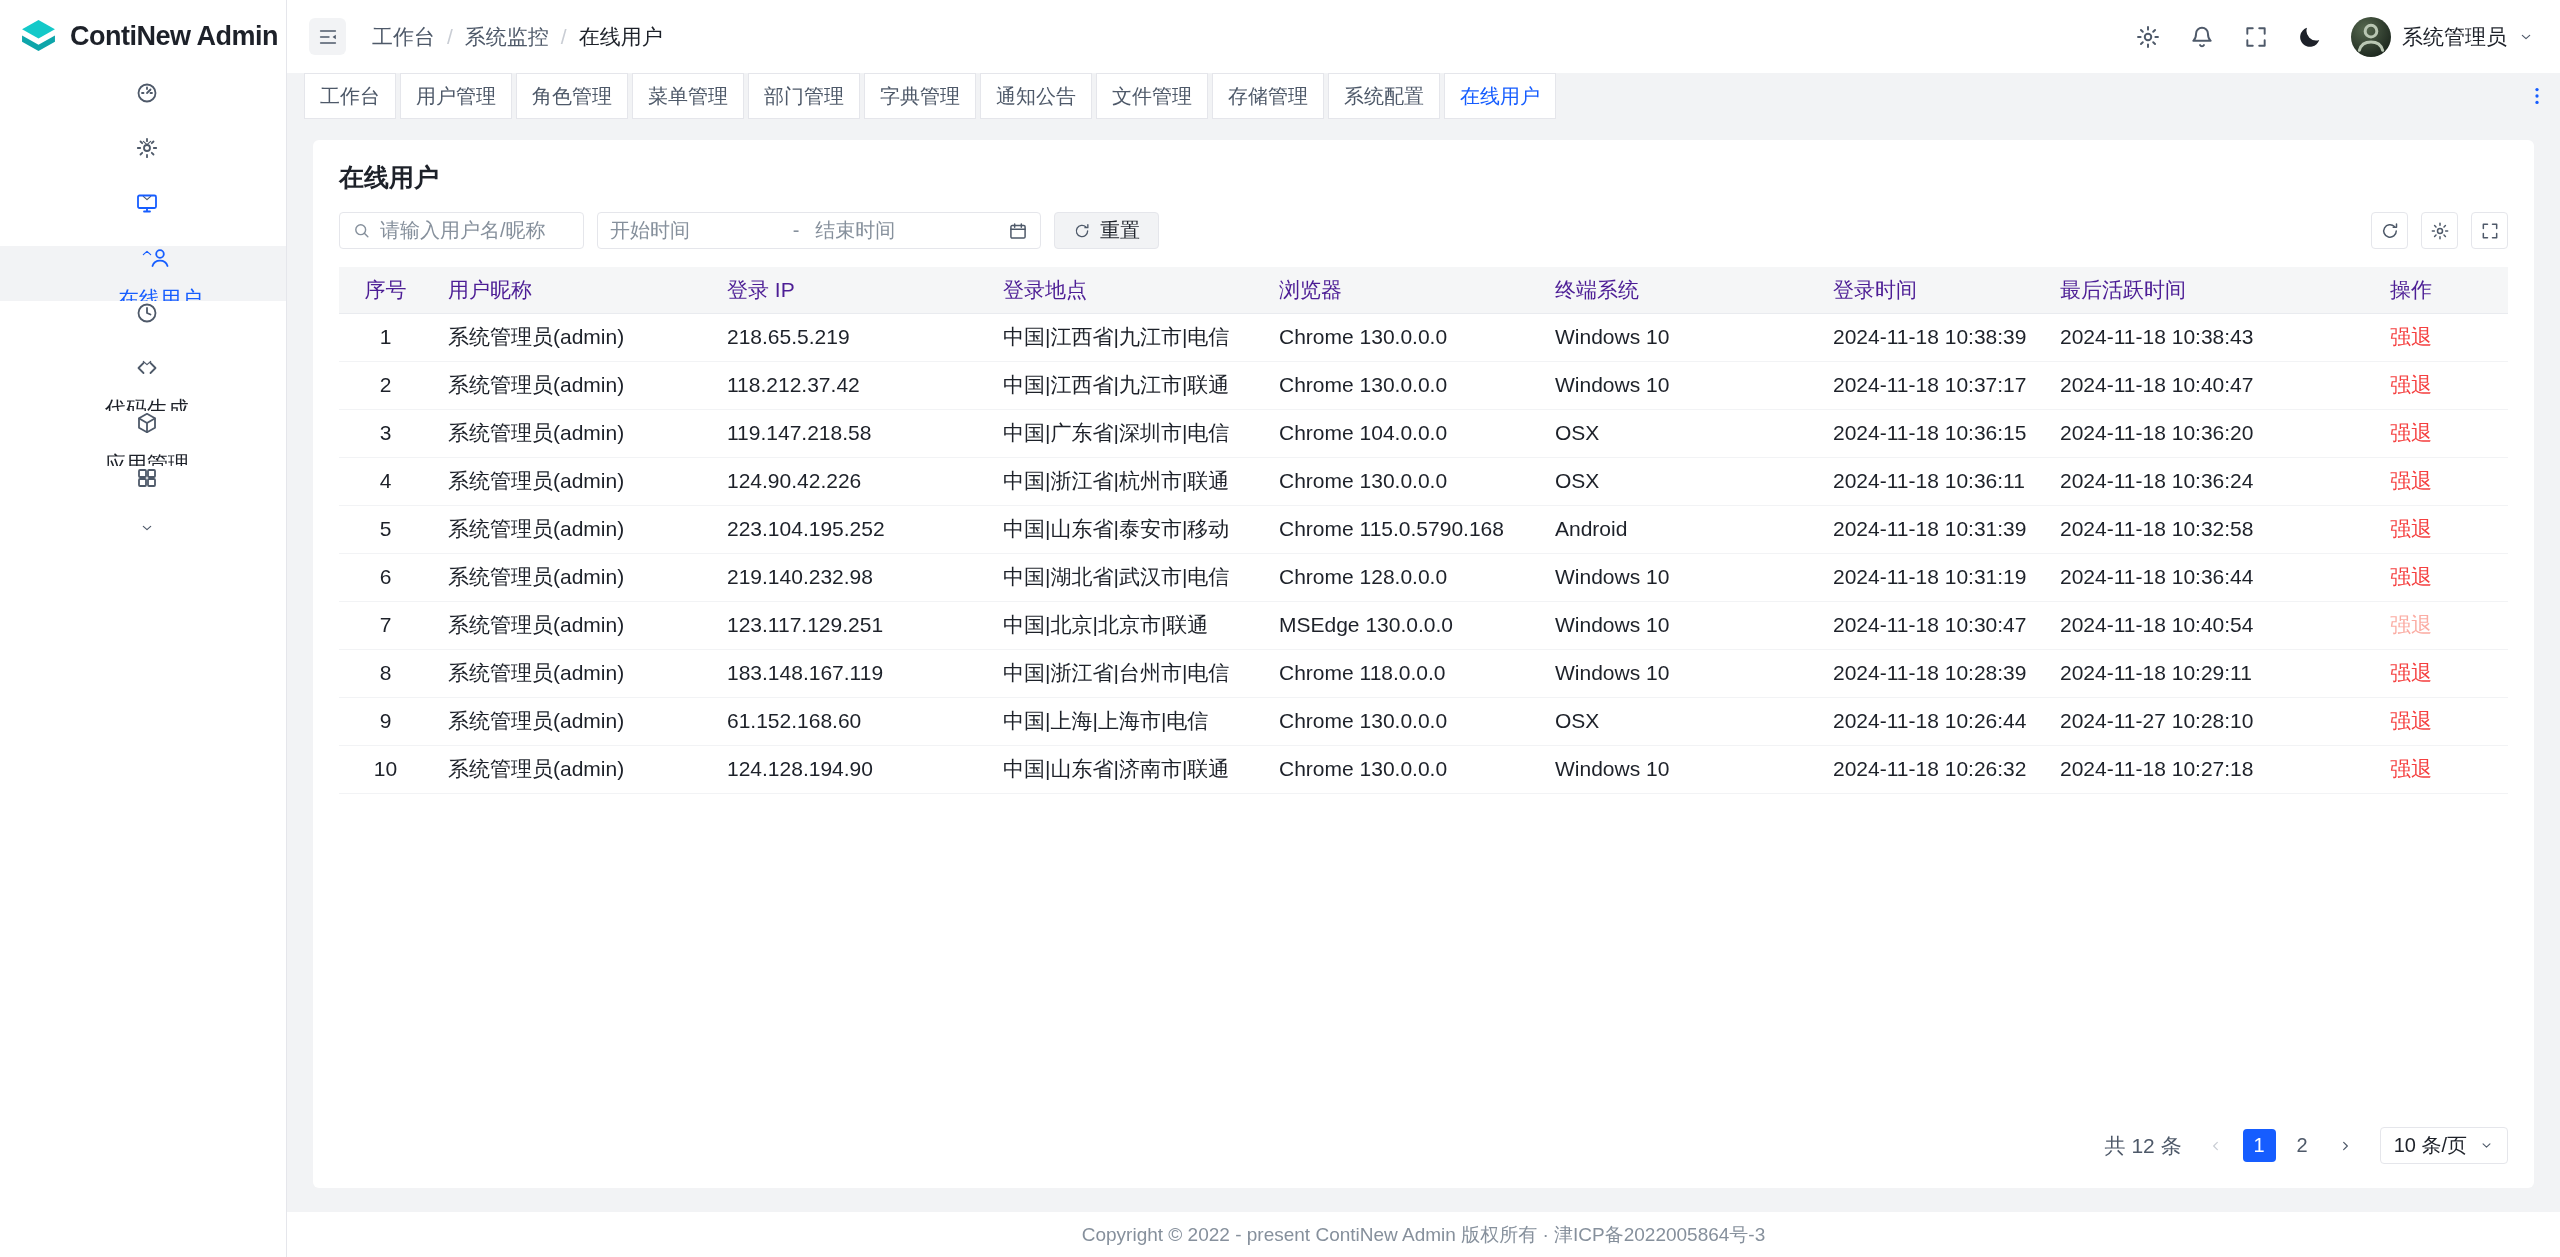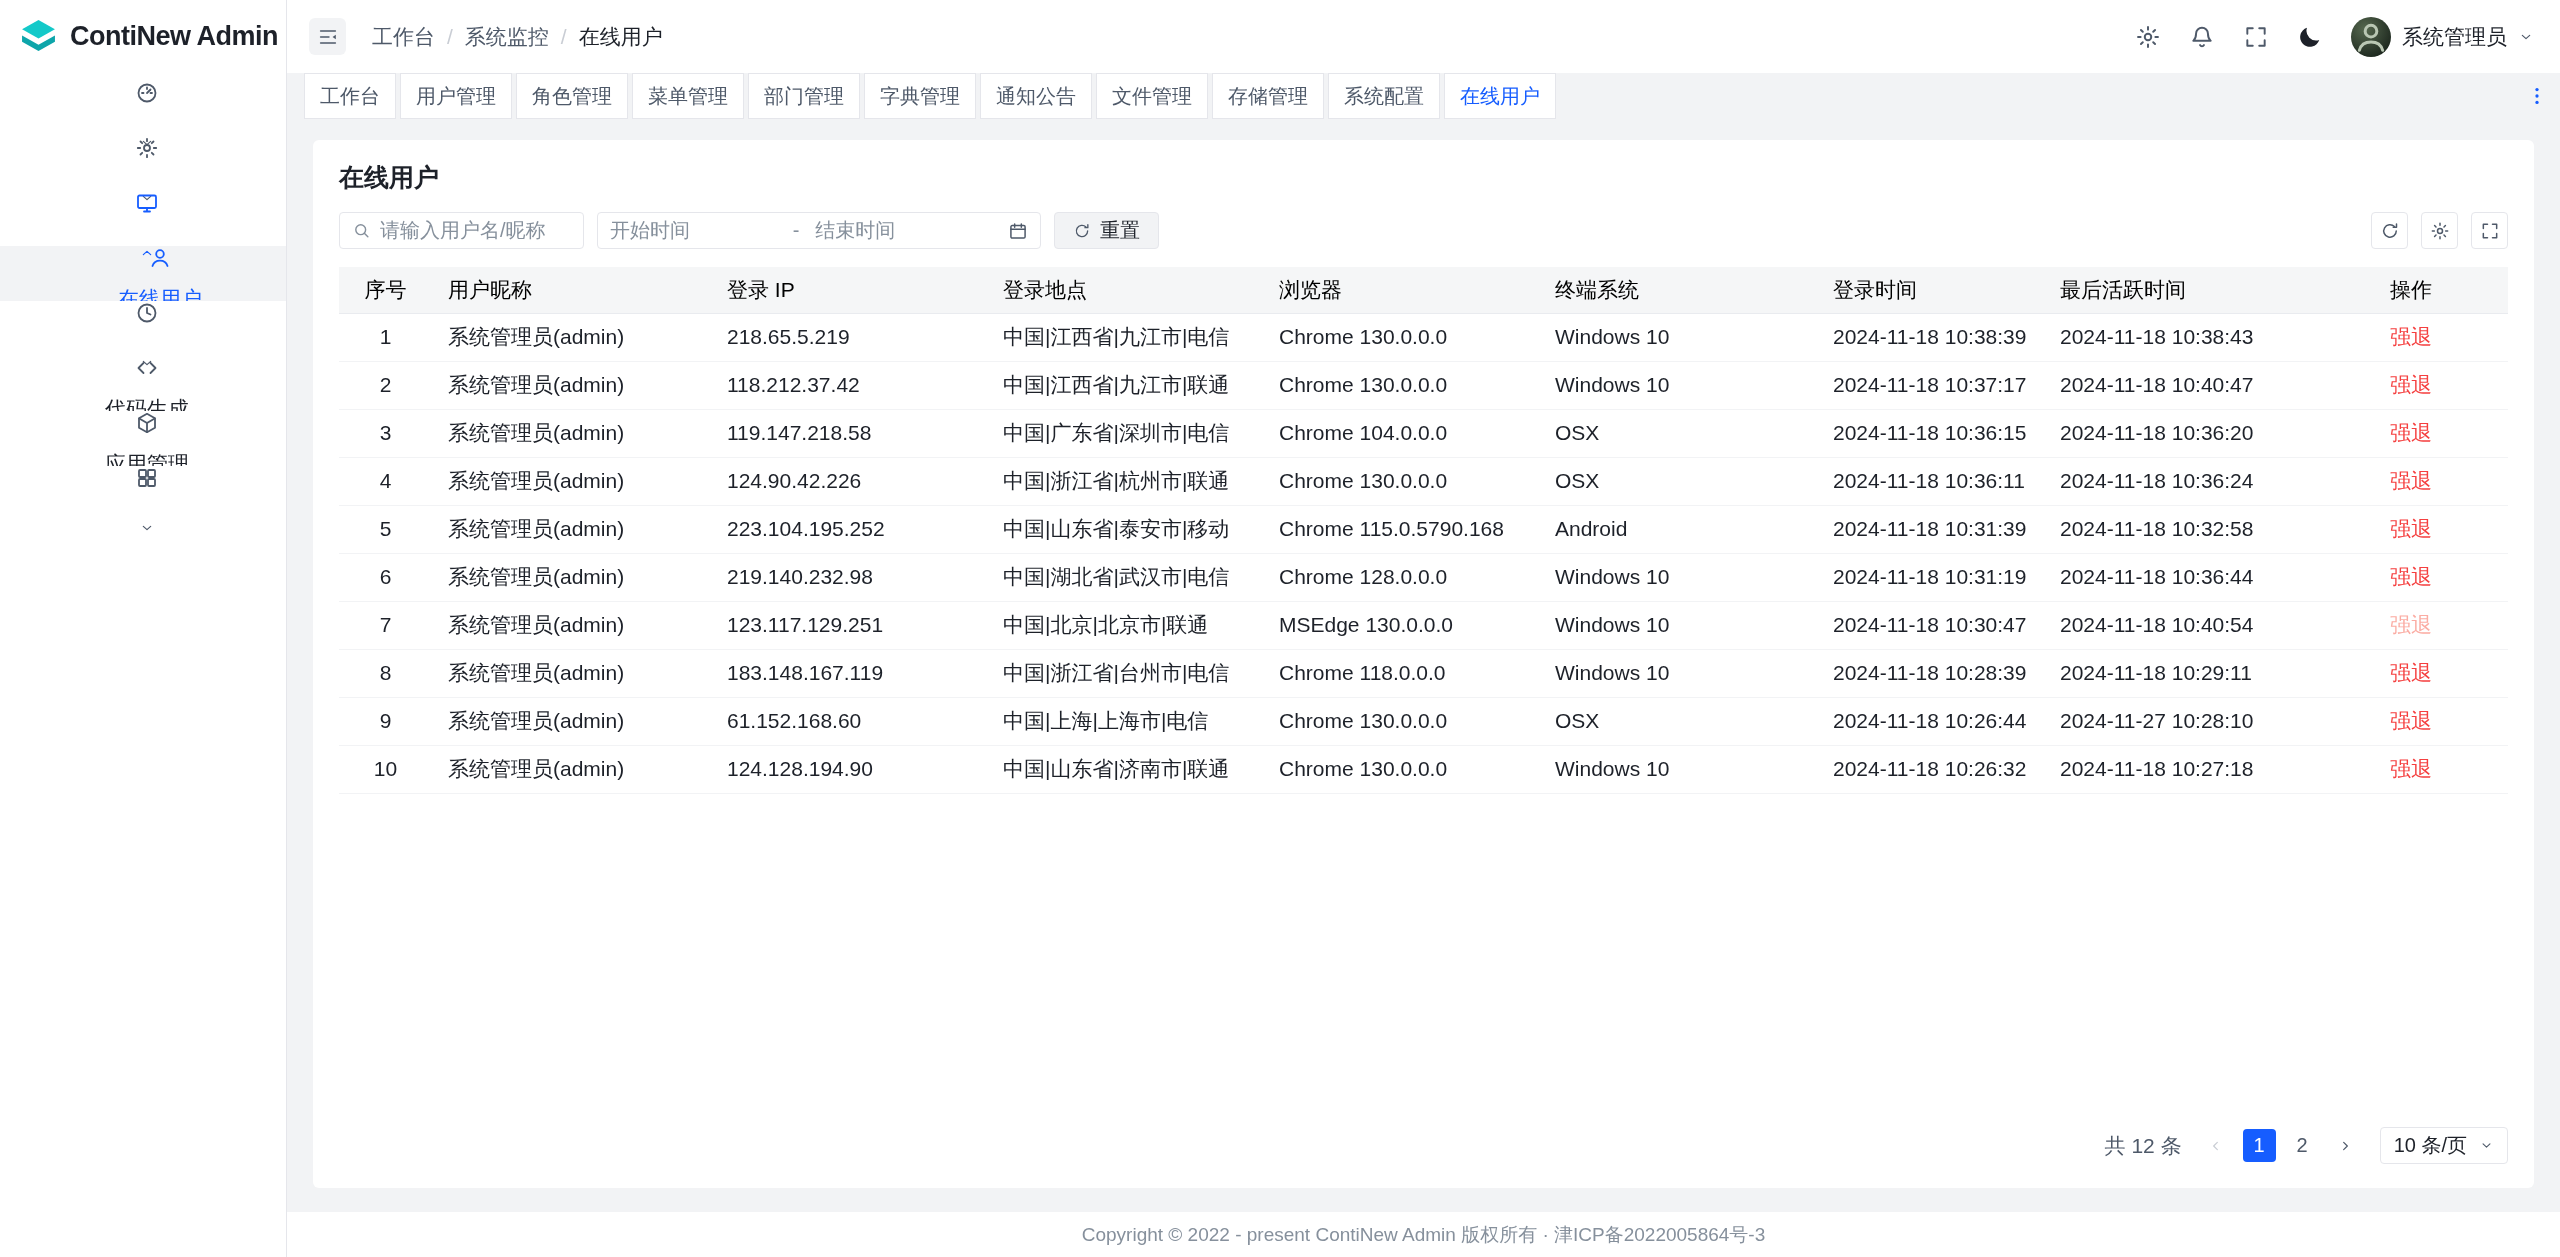--- a/index.html
+++ b/index.html
@@ -68,21 +68,21 @@
   .date-box .dsep { flex:none; margin:0 16px 0 0; }
   .date-box .icon { width:20px; height:20px; color:#4E5969; margin-left:10px; }
   .reset-btn { height:37px; padding:0 18px; background:#F2F3F5; border:1px solid #E5E6EB; border-radius:4px; display:flex; align-items:center; gap:9px; font-size:20px; color:#1D2129; cursor:pointer; }
   .reset-btn .icon { width:18px; height:18px; color:#4E5969; }
   .toolbar-spacer { flex:1; }
   .sq-btn { width:37px; height:37px; border:1px solid #E5E6EB; border-radius:4px; background:#fff; display:flex; align-items:center; justify-content:center; color:#4E5969; cursor:pointer; flex:none; }
   .sq-btn .icon { width:20px; height:20px; }
 
   
   table { width:100%; border-collapse:collapse; table-layout:fixed; }
-  thead th { background:#F5F6F7; height:46px; font-weight:500; font-size:21px; text-align:left; padding:0 16px; color:#000000; border-bottom:1px solid #E9EBEF; white-space:nowrap; }
+  thead th { background:#F5F6F7; height:46px; font-weight:500; font-size:21px; text-align:left; padding:0 16px; color:#4c1d95; border-bottom:1px solid #E9EBEF; white-space:nowrap; }
   tbody td { height:48px; font-size:21px; padding:0 16px; border-bottom:1px solid #F2F3F5; color:#1D2129; white-space:nowrap; overflow:hidden; }
   th.center, td.center { text-align:center; padding:0 4px; }
   .action-link { color:#F53F3F; cursor:pointer; }
   .action-link.disabled { color:#FBACA3; cursor:not-allowed; }
 
   
   .card-spacer { flex:1; }
   .pagination { display:flex; align-items:center; justify-content:flex-end; gap:10px; margin-bottom:4px; flex:none; }
   .total { color:#4E5969; margin-right:8px; }
   .pg-btn { min-width:33px; height:33px; border-radius:4px; display:flex; align-items:center; justify-content:center; font-size:20px; color:#4E5969; cursor:pointer; background:transparent; }

